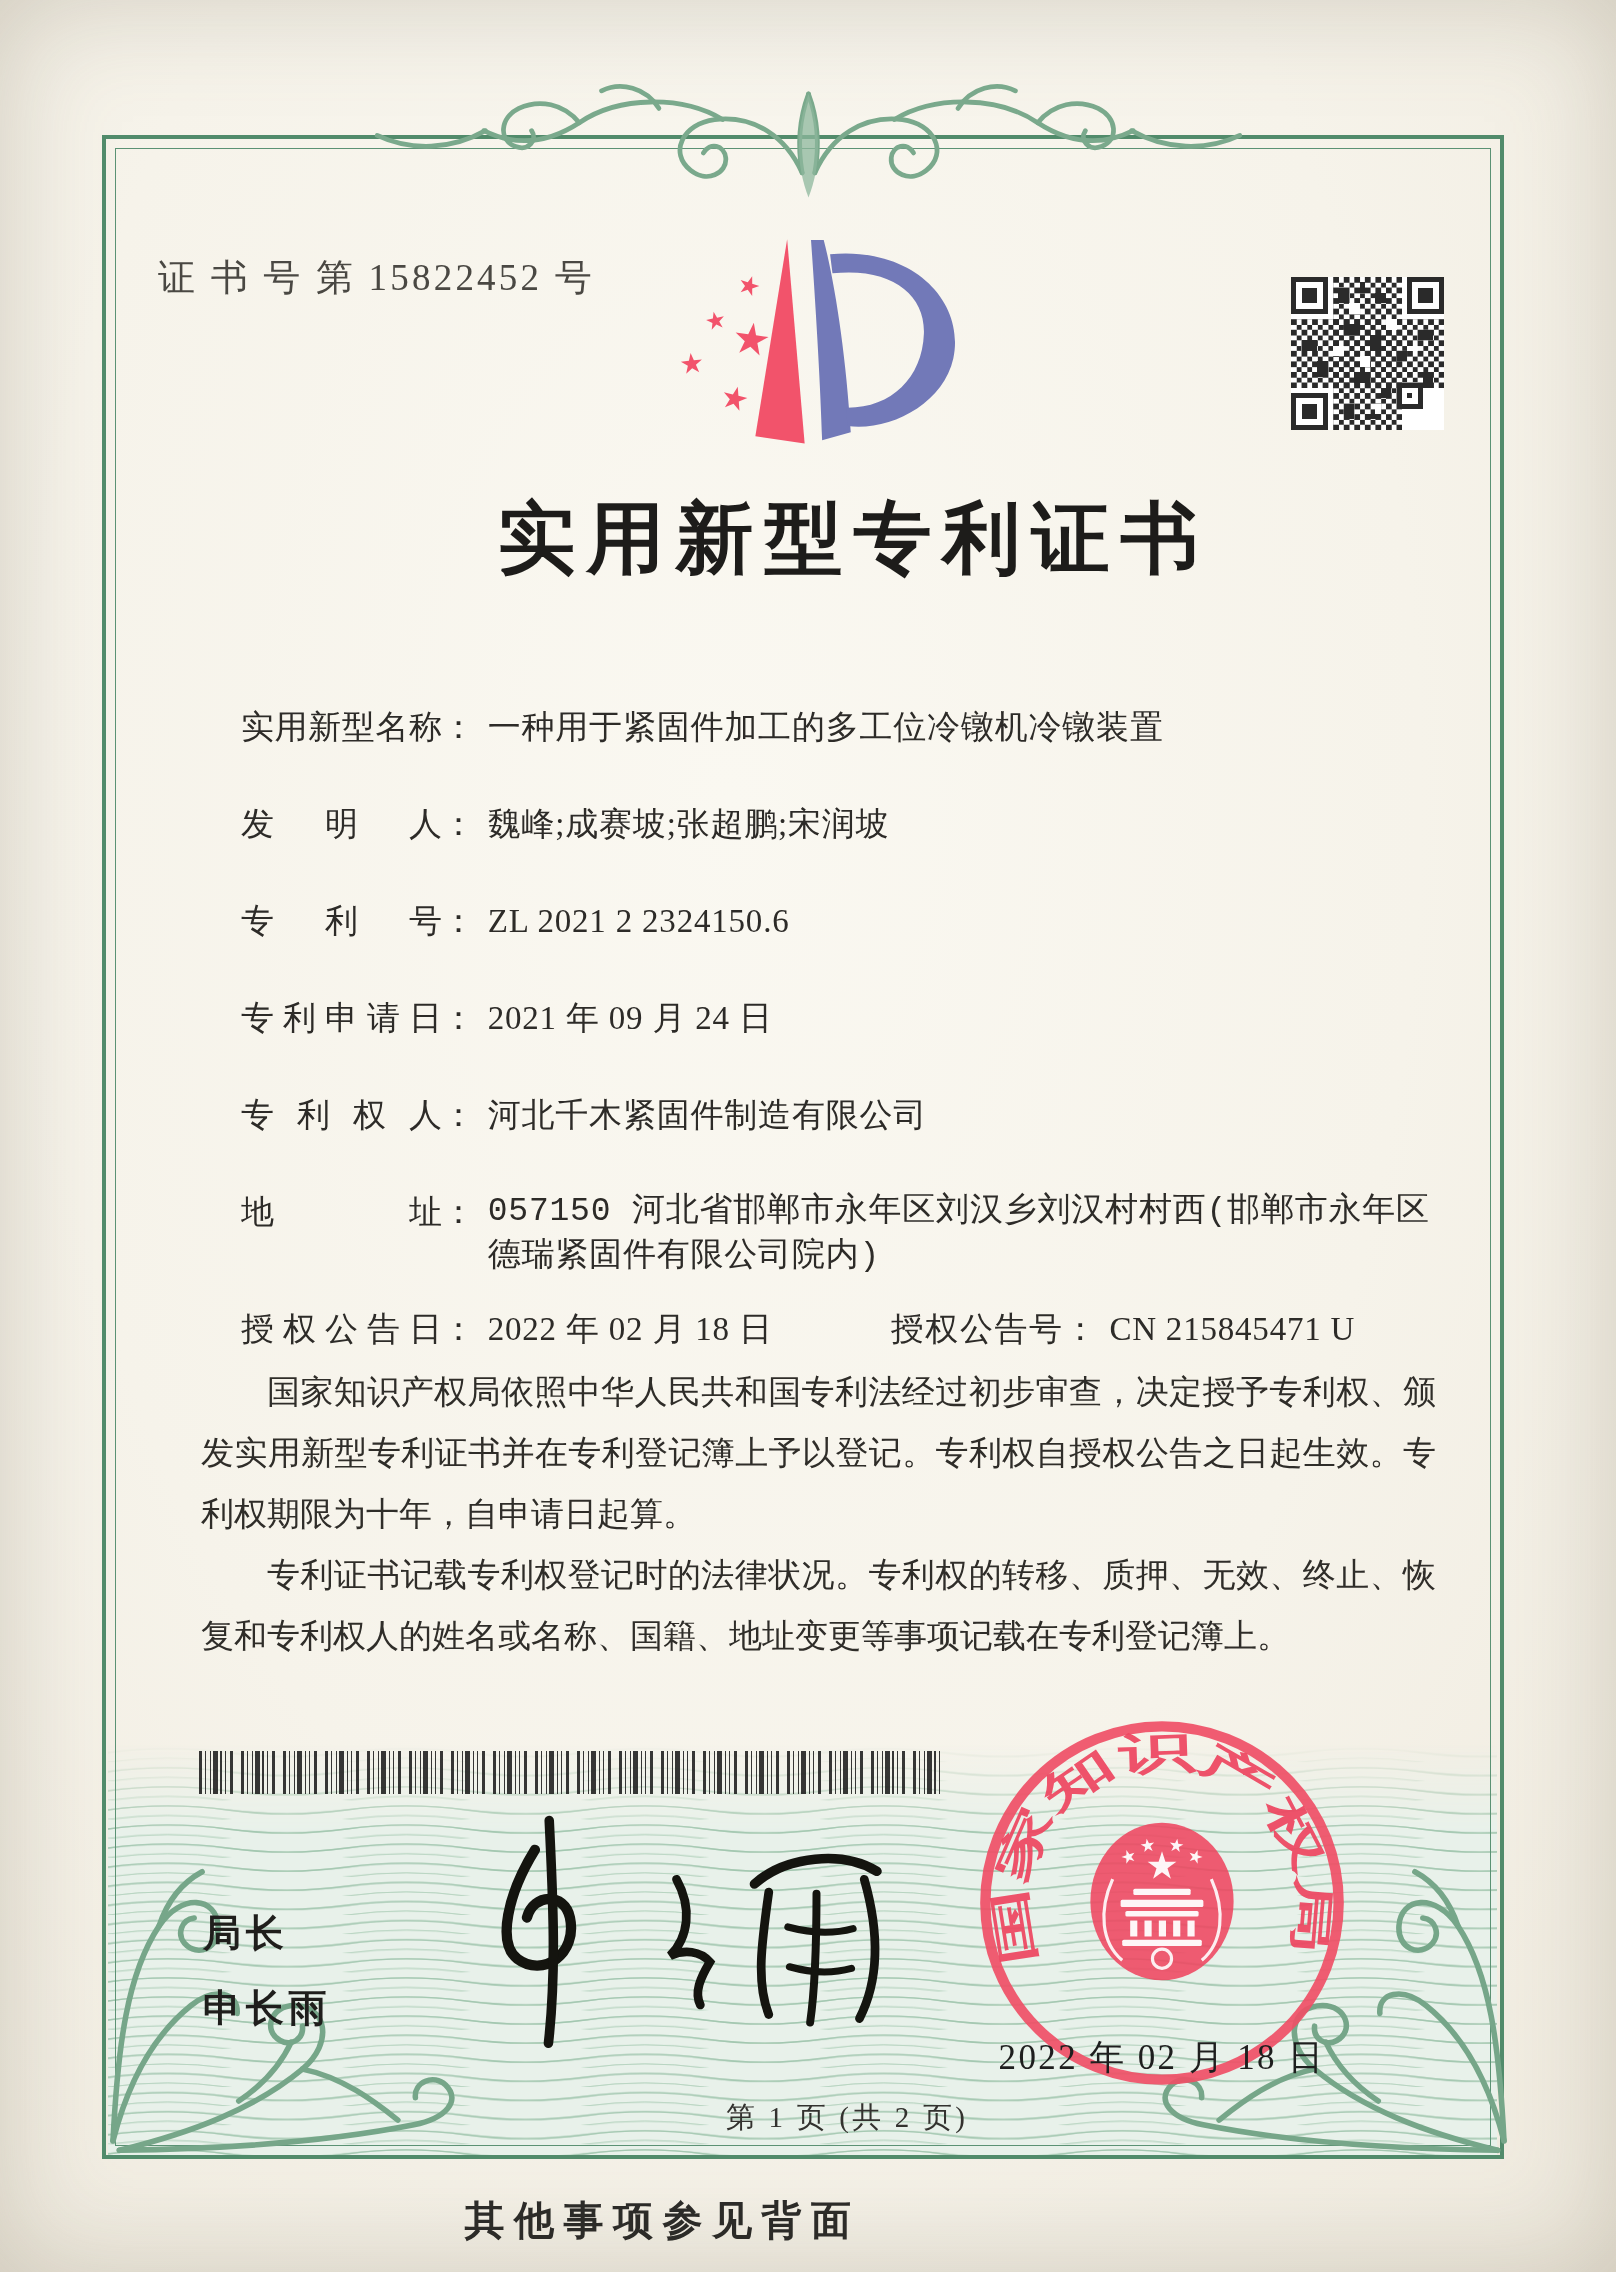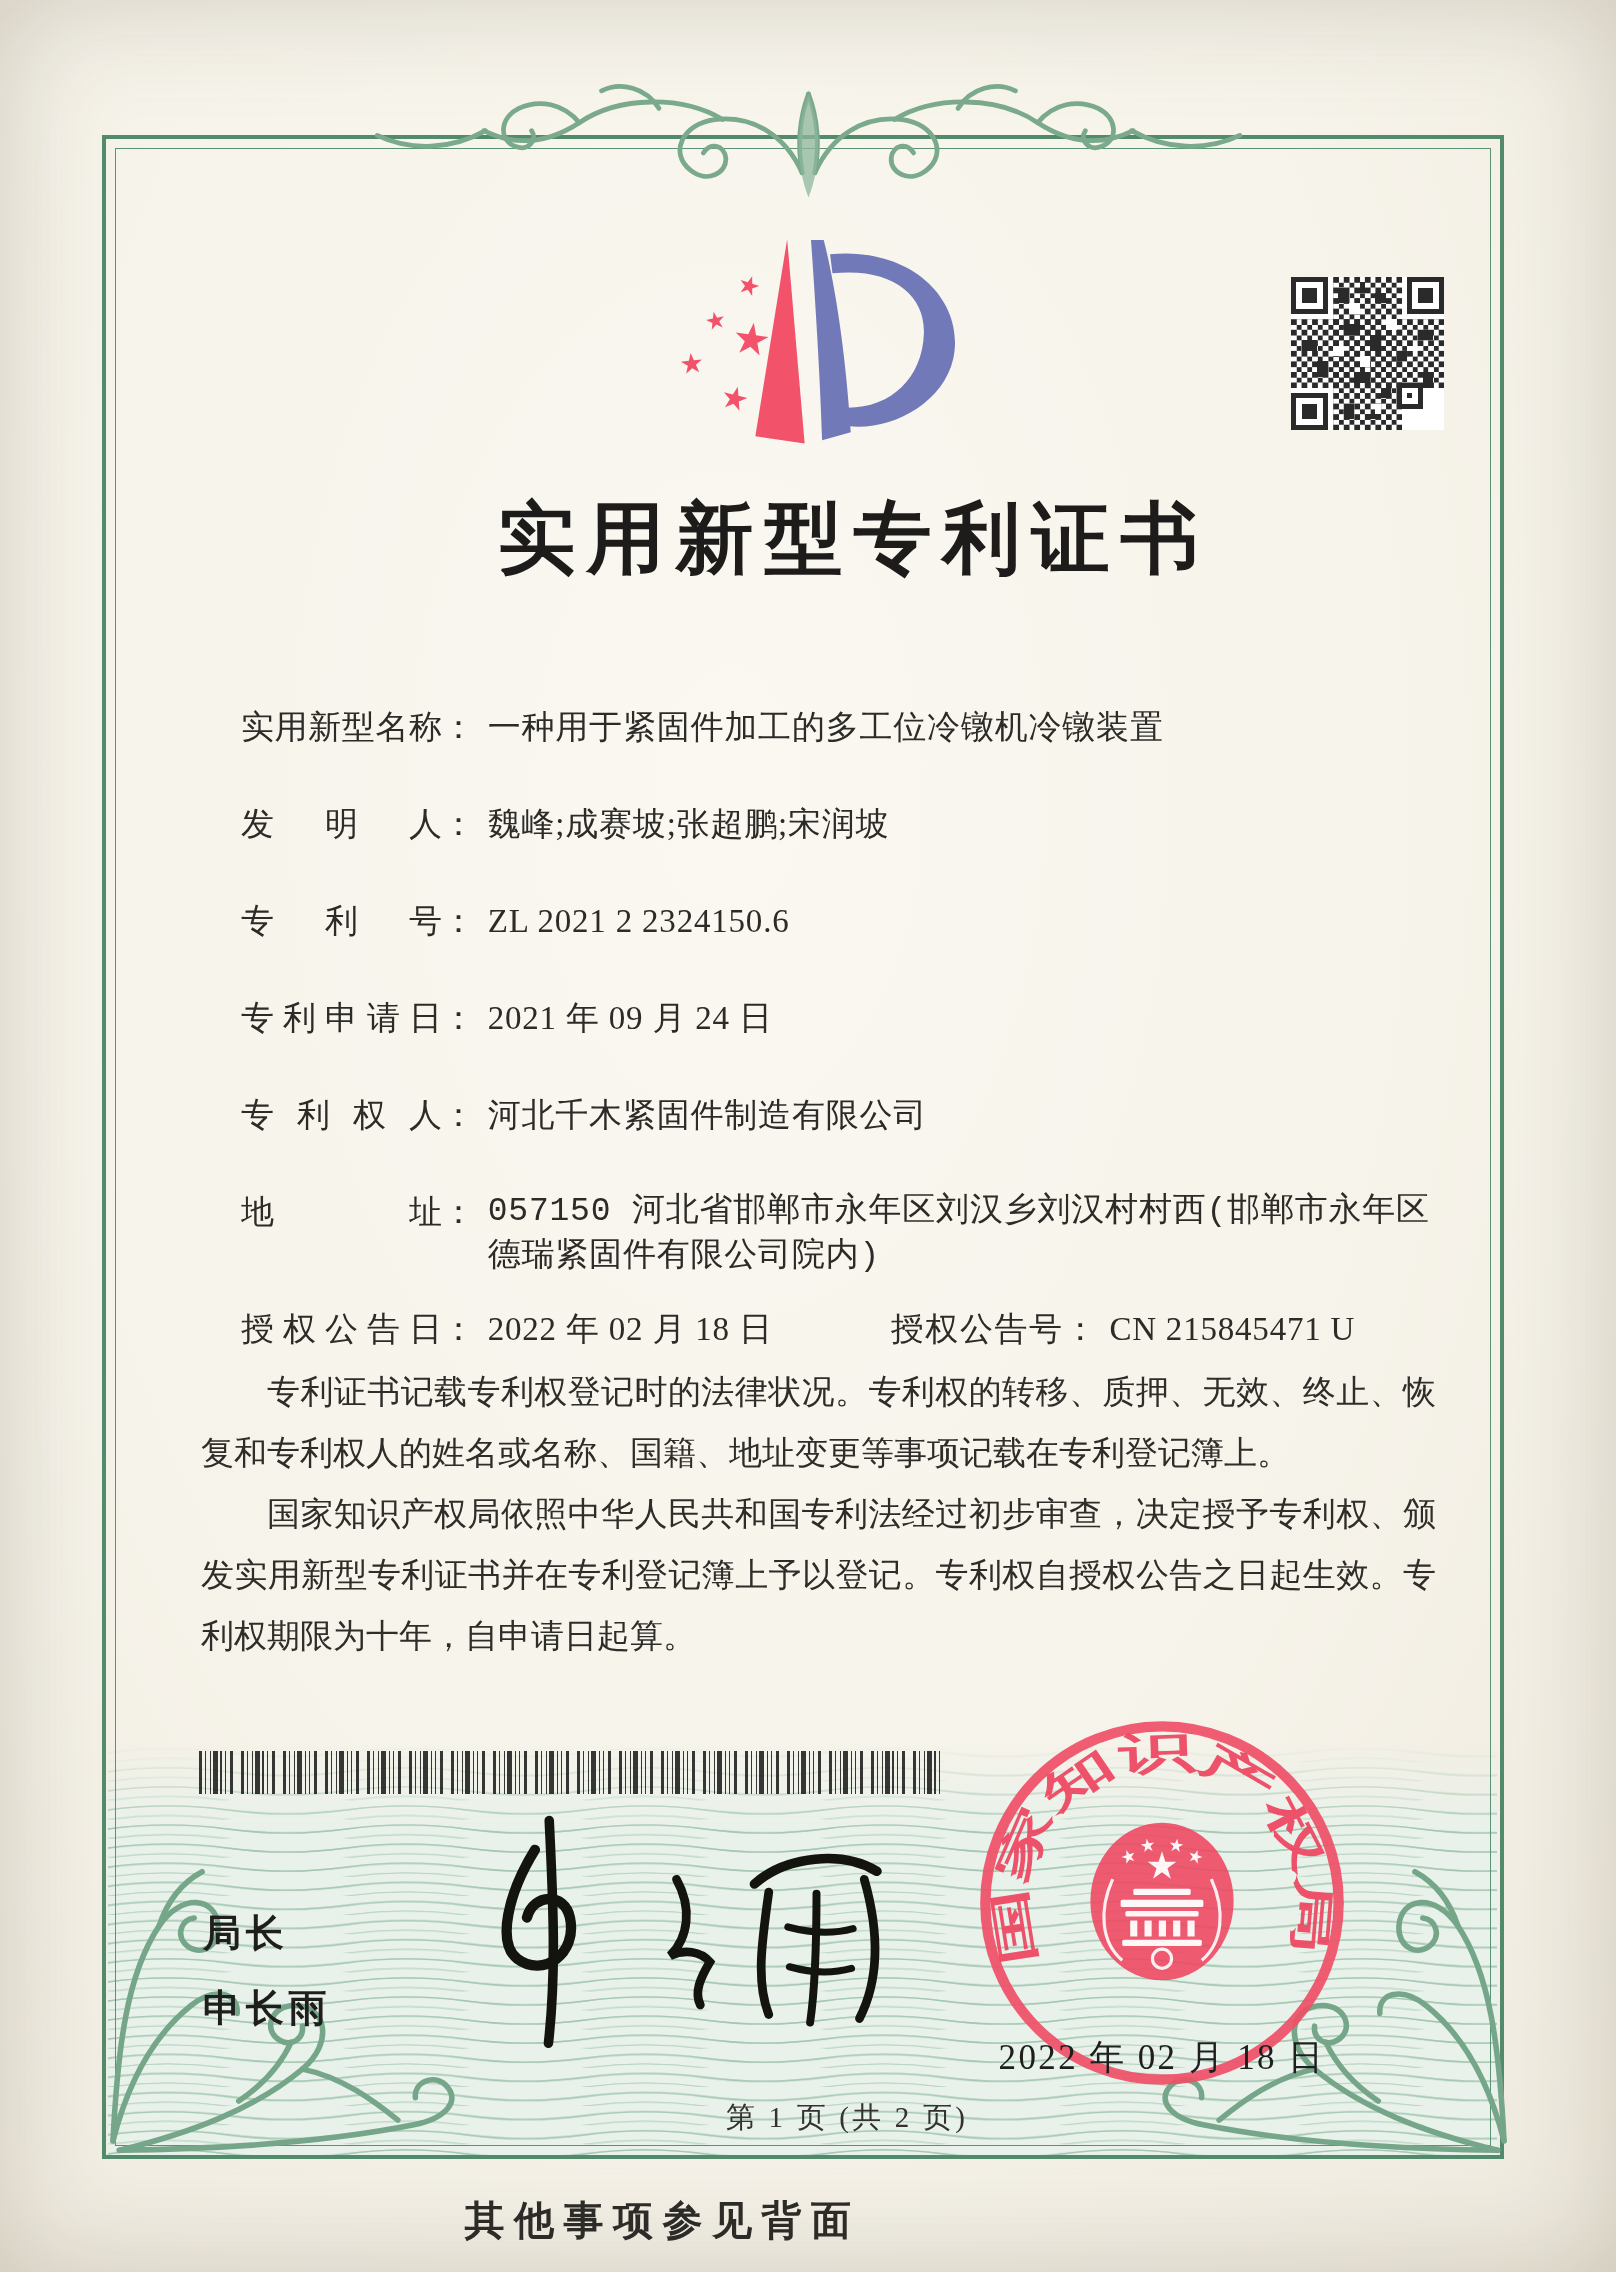--- a/index.html
+++ b/index.html
@@ -108,20 +108,21 @@
       <path d="M1016,118 C1000,164 1000,206 1016,248 C1032,206 1032,164 1016,118 Z" fill="#8db79c" stroke="none" opacity=".75"></path>
     </g>
     <g stroke="#76a689" stroke-width="7">
       <use href="#cornerF"></use>
     </g>
     <g stroke="#76a689" stroke-width="7">
       <use href="#cornerF" transform="translate(2032,0) scale(-1,1)"></use>
     </g>
   </svg>
 
+  <div class="certno">证 书 号 第 15822452 号</div>
 
   <svg class="logo" width="318" height="239" viewBox="0 0 400 300">
     <defs>
       <path id="star" d="M0,-1 L0.225,-0.31 L0.951,-0.31 L0.363,0.118 L0.588,0.809 L0,0.382 L-0.588,0.809 L-0.363,0.118 L-0.951,-0.31 L-0.225,-0.31 Z"></path>
     </defs>
     <path d="M170,15 L192,272 L130,263 Z" fill="#f2536b"></path>
     <path d="M200,16 C206,100 212,200 214,268 L250,258 C244,160 230,70 216,16 Z" fill="#7279b8"></path>
     <path d="M224,34 C330,24 394,95 379,165 C366,223 298,257 246,250 L244,227 C300,228 340,190 342,134 C344,84 300,50 227,58 Z" fill="#7279b8"></path>
     <g fill="#f2536b">
       <use href="#star" transform="translate(122,74) scale(13) rotate(18)"></use>
@@ -219,22 +220,22 @@
       <span class="flabel">授权公告日</span>
         <span class="fcolon">：</span>
       <span class="fvalue grantval">2022 年 02 月 18 日</span>
       <span class="flabel2">授权公告号</span>
         <span class="fcolon">：</span>
       <span class="fvalue">CN 215845471 U</span>
     </div>
   </div>
 
   <div class="body-text">
+    <p>国家知识产权局依照中华人民共和国专利法经过初步审查，决定授予专利权、颁发实用新型专利证书并在专利登记簿上予以登记。专利权自授权公告之日起生效。专利权期限为十年，自申请日起算。</p>
     <p>专利证书记载专利权登记时的法律状况。专利权的转移、质押、无效、终止、恢复和专利权人的姓名或名称、国籍、地址变更等事项记载在专利登记簿上。</p>
-    <p>国家知识产权局依照中华人民共和国专利法经过初步审查，决定授予专利权、颁发实用新型专利证书并在专利登记簿上予以登记。专利权自授权公告之日起生效。专利权期限为十年，自申请日起算。</p>
   </div>
 
   <div class="barcode"></div>
 
   <div class="director-label">局长</div>
   <div class="director-name">申长雨</div>
 
   <svg class="signature" width="525" height="279" viewBox="0 0 660 350">
     <g fill="none" stroke="#14140f" stroke-linecap="round">
       <path stroke-width="13" d="M152,95 C118,150 104,212 130,232 C162,256 206,226 196,180 C189,148 150,150 142,180"></path>

